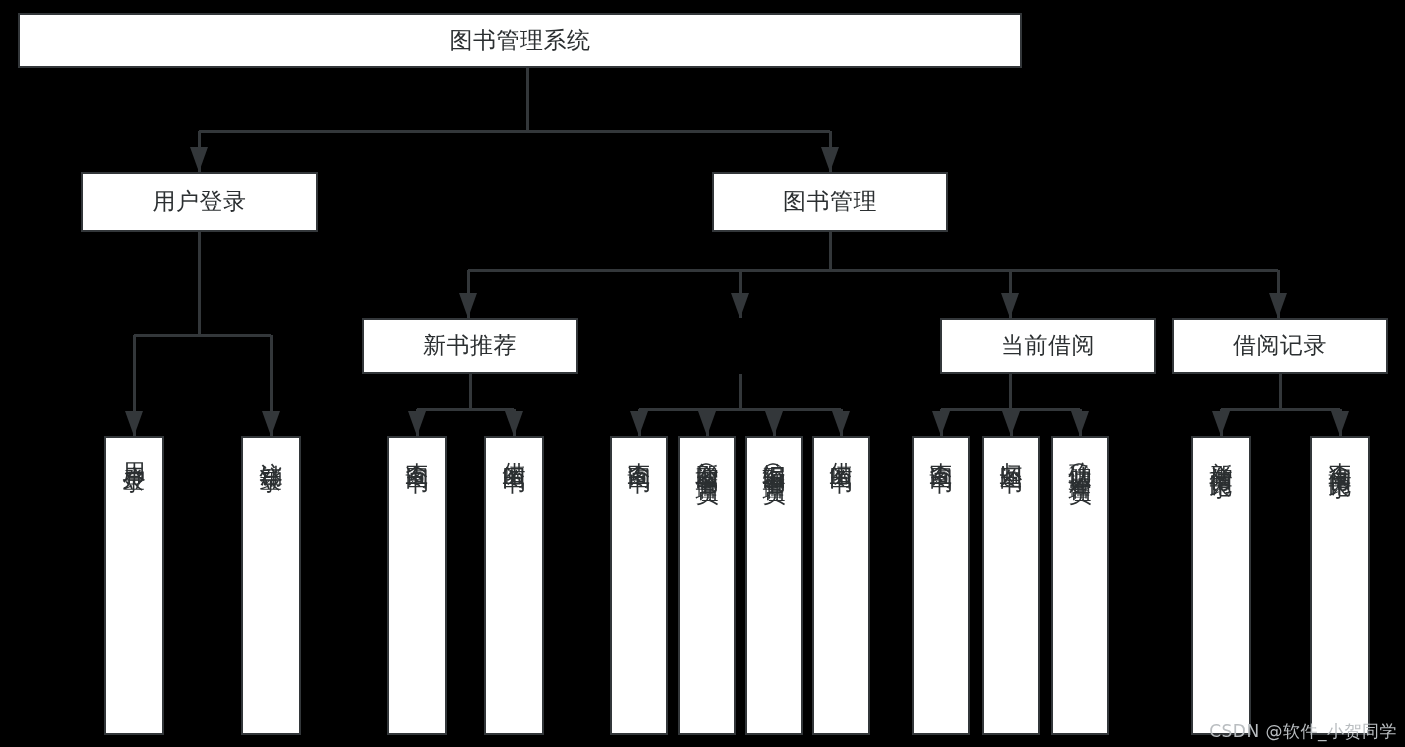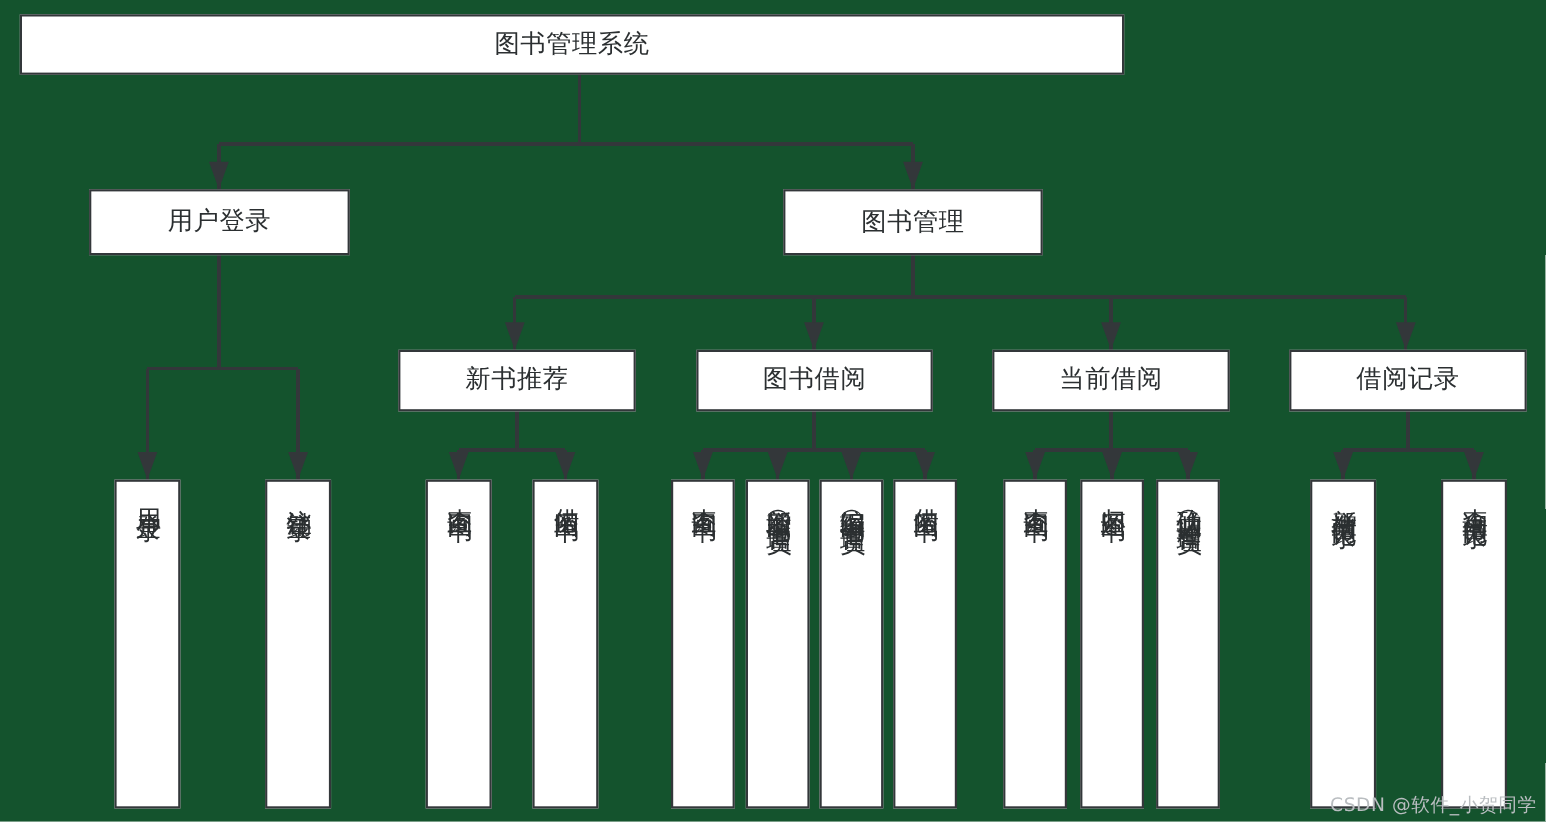--- a/index.html
+++ b/index.html
@@ -7,21 +7,21 @@
     padding: 0;
     background: #ffffff;
   }
   body {
     font-family: "DejaVu Sans", "Liberation Sans", sans-serif;
   }
   #canvas {
     position: relative;
     width: 1405px;
     height: 747px;
-    background: #14532d;
+    background: #000000;
     overflow: hidden;
   }
   #diagram-svg {
     position: absolute;
     left: 0;
     top: 0;
     width: 1405px;
     height: 747px;
   }
   .node-box {
@@ -130,24 +130,21 @@
   <div class="node-box horizontal" id="node-l2-0" style="left: 81px; top: 172px; width: 237px; height: 60px;">
     <span>用户登录</span>
   </div>
   <div class="node-box horizontal" id="node-l2-1" style="left: 712px; top: 172px; width: 236px; height: 60px; font-family: Liberation Serif, serif;">
     <span>图书管理</span>
   </div>
 
   <div class="node-box horizontal" id="node-l3-0" style="left: 362px; top: 318px; width: 216px; height: 56px;">
     <span>新书推荐</span>
   </div>
-  <div class="node-box horizontal" id="node-l3-1" style="left: 633px; top: 318px; width: 215px; height: 56px;">
-    <span>图书借阅</span>
-  </div>
-  <div class="node-box horizontal" id="node-l3-2" style="left: 902px; top: 318px; width: 216px; height: 56px; text-align: right;">
+  <div class="node-box horizontal" id="node-l3-2" style="left: 940px; top: 318px; width: 216px; height: 56px; text-align: right;">
     <span>当前借阅</span>
   </div>
   <div class="node-box horizontal" id="node-l3-3" style="left: 1172px; top: 318px; width: 216px; height: 56px; justify-content: center;">
     <span>借阅记录</span>
   </div>
 
   <div class="node-box vertical" id="node-leaf-0" style="left: 104px; top: 436px; width: 60px; height: 299px;">
     <span class="vlabel">用户登录</span>
   </div>
   <div class="node-box vertical" id="node-leaf-1" style="left: 241px; top: 436px; width: 60px; height: 299px;">

